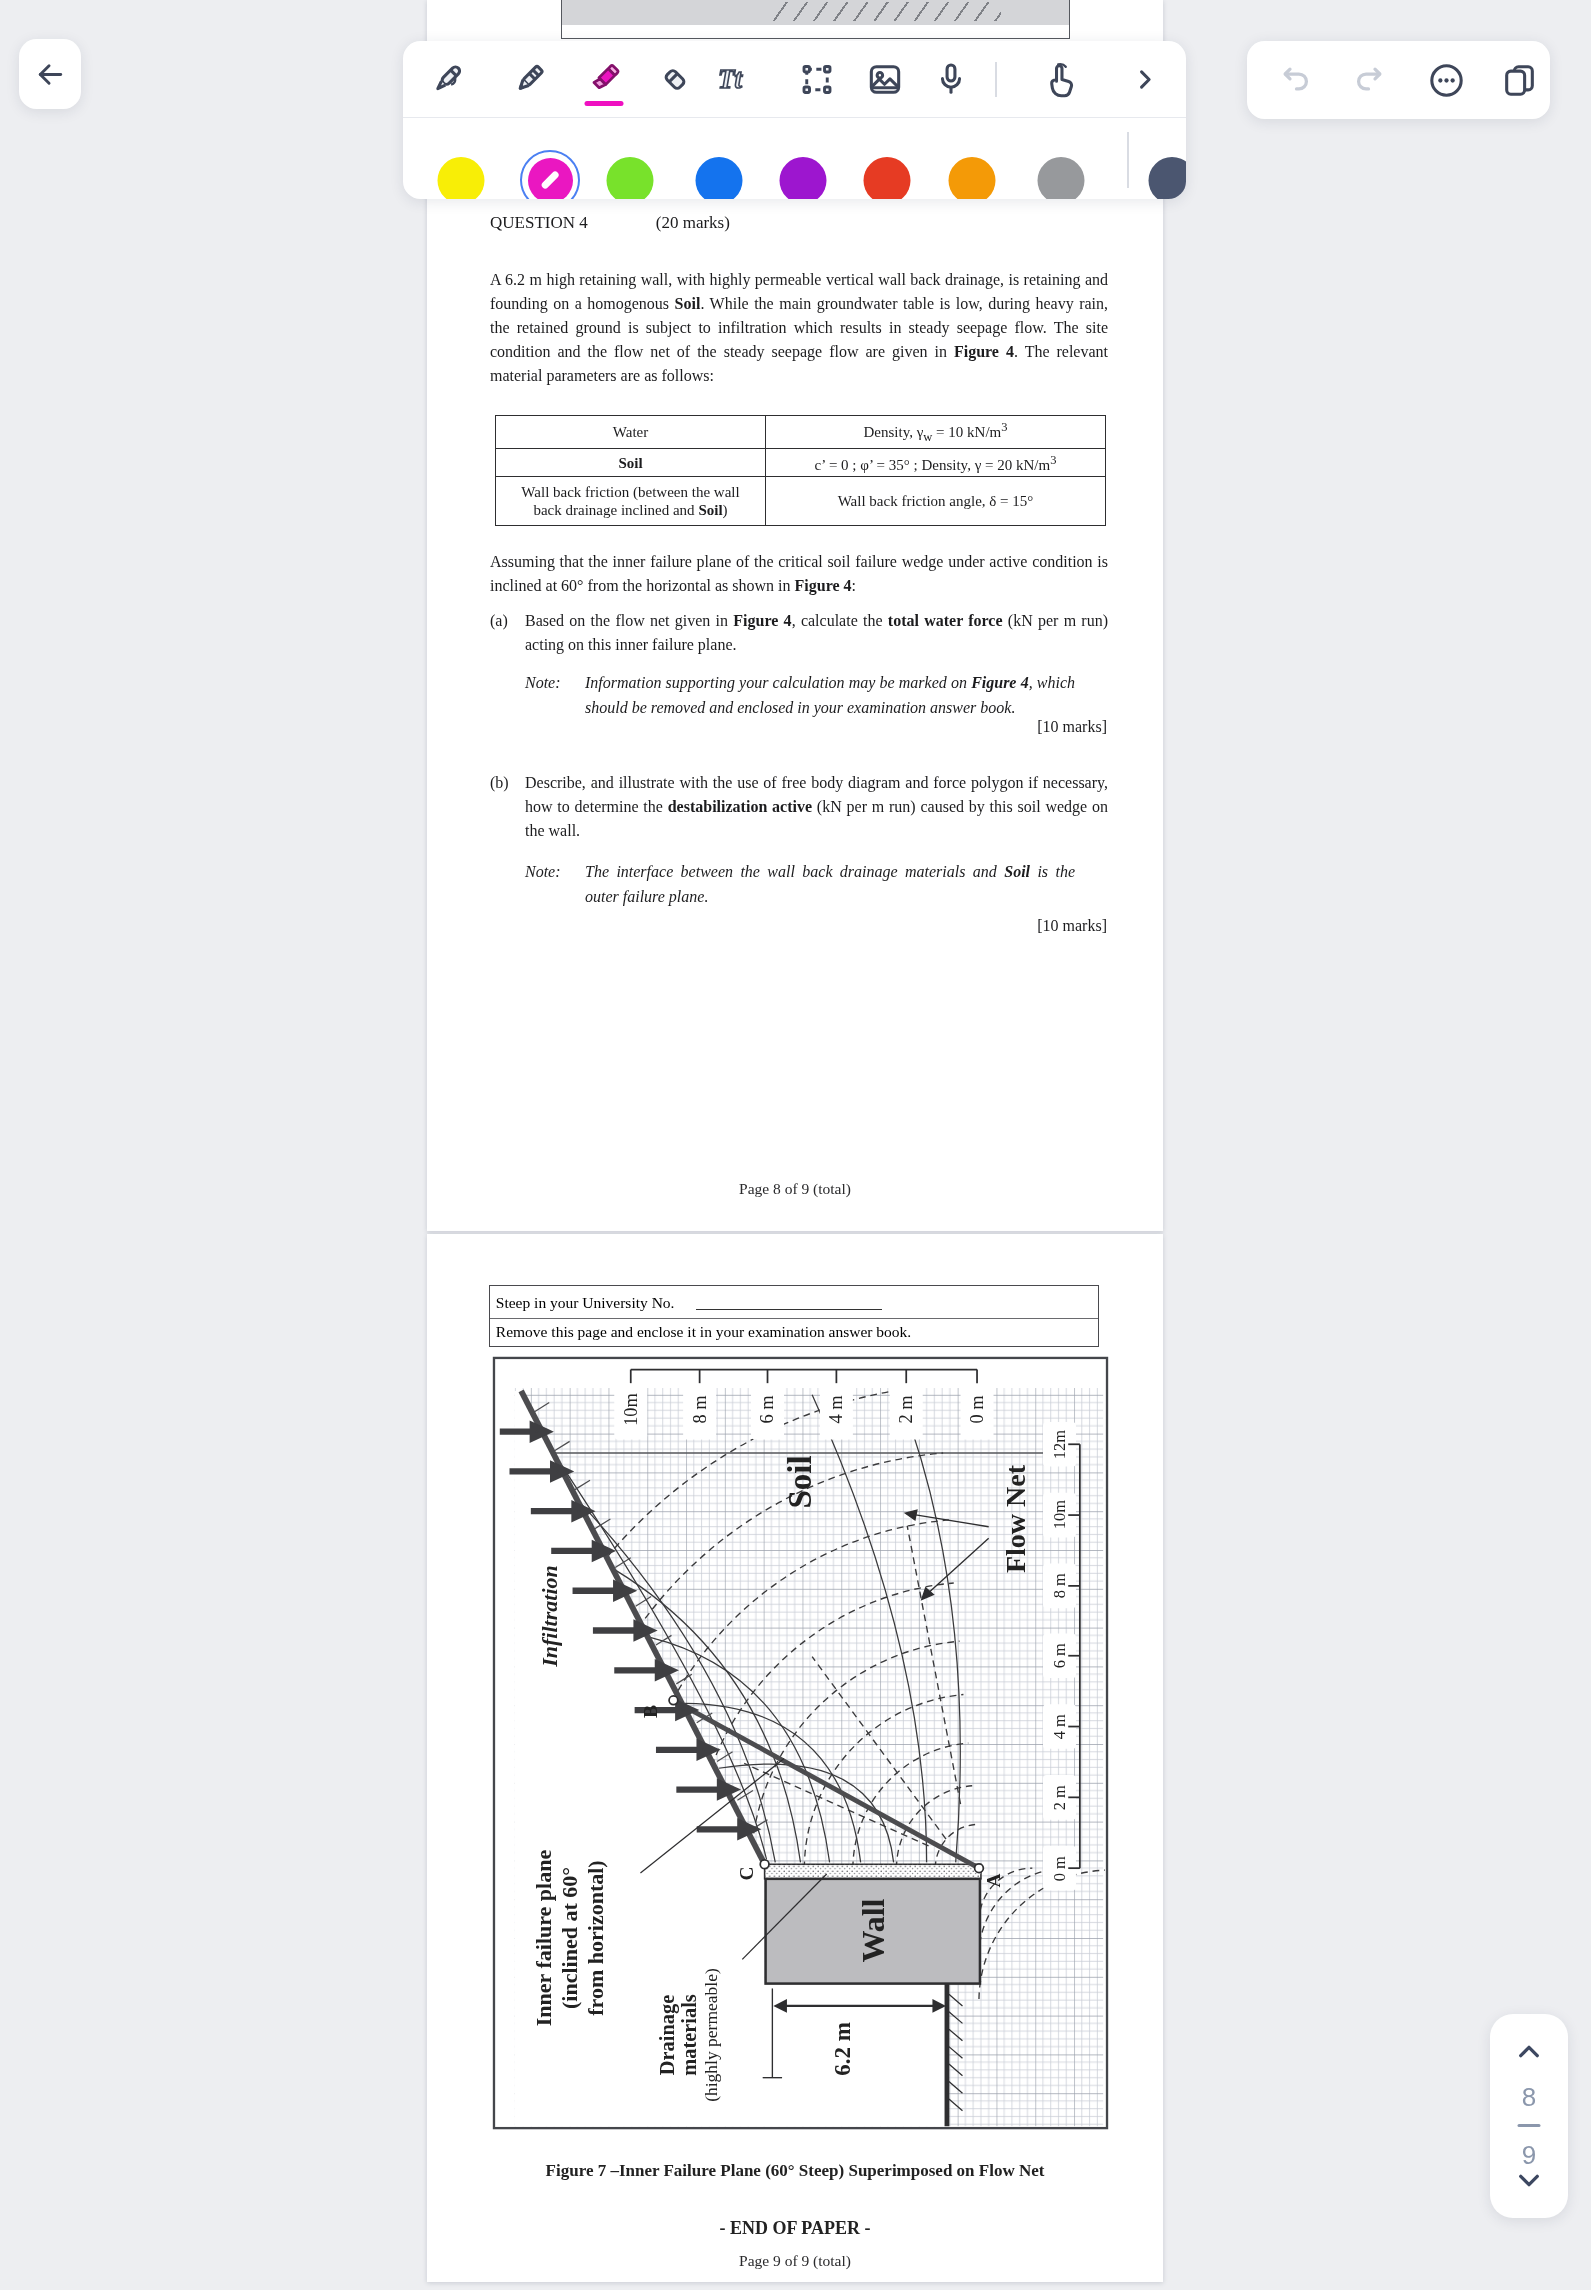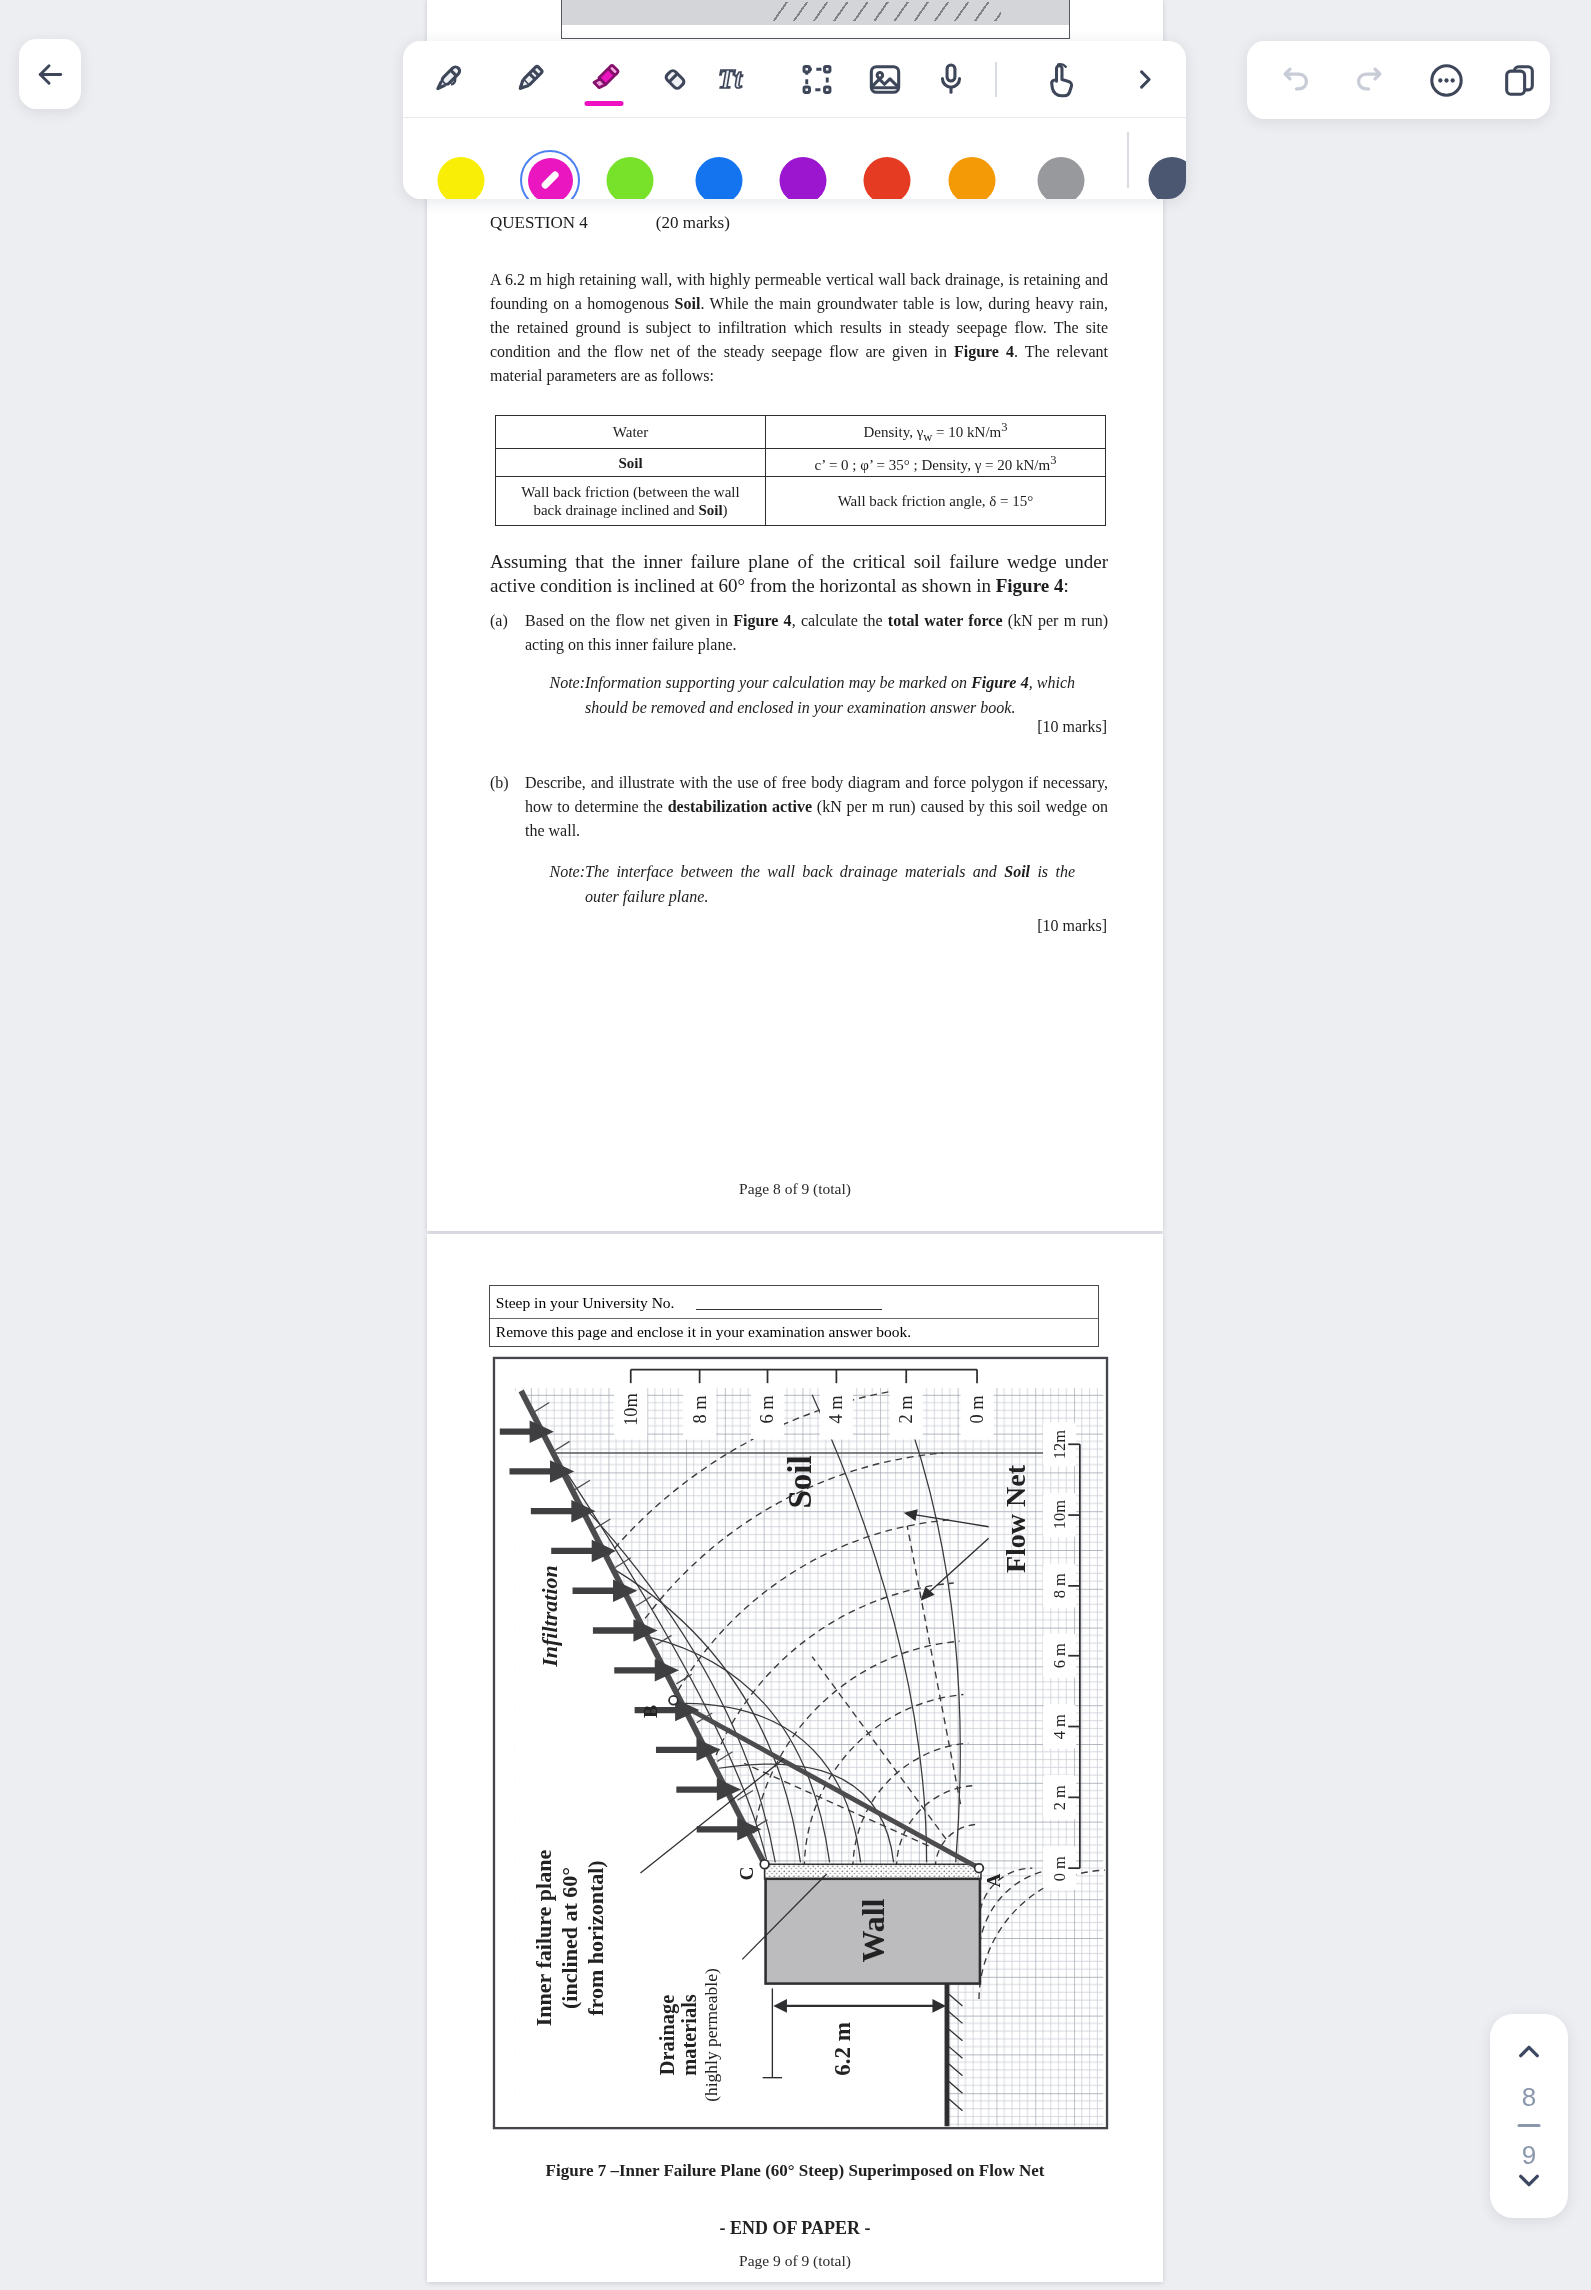--- a/index.html
+++ b/index.html
@@ -31,27 +31,27 @@
   #page-nav .dash { position:absolute; left:50%; transform:translateX(-50%); width:23px; height:2.9px; background:#8b97ac; border-radius:1.9px; }
 
   
   .doctext { color:#1c1c1e; }
   #q-head { position:absolute; left:63px; top:213px; font-size:17px; font-weight:normal; }
   #q-head .marks { margin-left:68px; }
   #intro { position:absolute; left:63px; top:268px; width:618px; font-size:16px; line-height:24px; text-align:justify; }
   #ptable { position:absolute; left:68px; top:415px; width:611px; border-collapse:collapse; font-size:15px; }
   #ptable td { border:1.4px solid #2e2e30; text-align:center; vertical-align:middle; padding:1.9px 7.8px; line-height:18.4px; }
   #ptable .c1 { width:270px; }
-  #assuming { position:absolute; left:63px; top:550px; width:618px; font-size:19px; line-height:24px; text-align:justify; }
+  #assuming { position:absolute; left:63px; top:550px; width:618px; font-size:16px; line-height:24px; text-align:justify; }
   .item { position:absolute; left:63px; width:618px; font-size:16px; line-height:24px; display:flex; }
   .item .lbl { width:35px; flex:none; }
   .item .itxt { width:583px; text-align:justify; }
   #item-a { top:609px; } #item-b { top:771px; }
   .note { position:absolute; left:98px; width:583px; font-style:italic; font-size:16px; line-height:25px; display:flex; }
-  .note .lbl { width:60px; flex:none;text-align:right; }
+  .note .lbl { width:60px; flex:none; }
   .note .ntxt { width:490px; text-align:justify; }
   #note-a { top:670px; } #note-b { top:859px; }
   .marksline { position:absolute; right:56px; font-size:16px; }
   #marks-a { top:718px; } #marks-b { top:917px; }
   .pfooter { position:absolute; left:0; width:100%; text-align:center; font-size:15.5px; color:#2a2a2c; }
   #footer8 { top:1180px; }
   #fragment { position:absolute; left:134px; top:0; width:509px; height:39px; border:1.9px solid #55585e; border-top:none; background:linear-gradient(#d4d5d8 0 25px, #ffffff 25px); }
   #fragment .hatch { position:absolute; left:206px; top:1.9px; width:233px; height:19.4px; background:repeating-linear-gradient(125deg, transparent 0 14.6px, #63666c 14.6px 16.5px); opacity:.75; }
 
   

